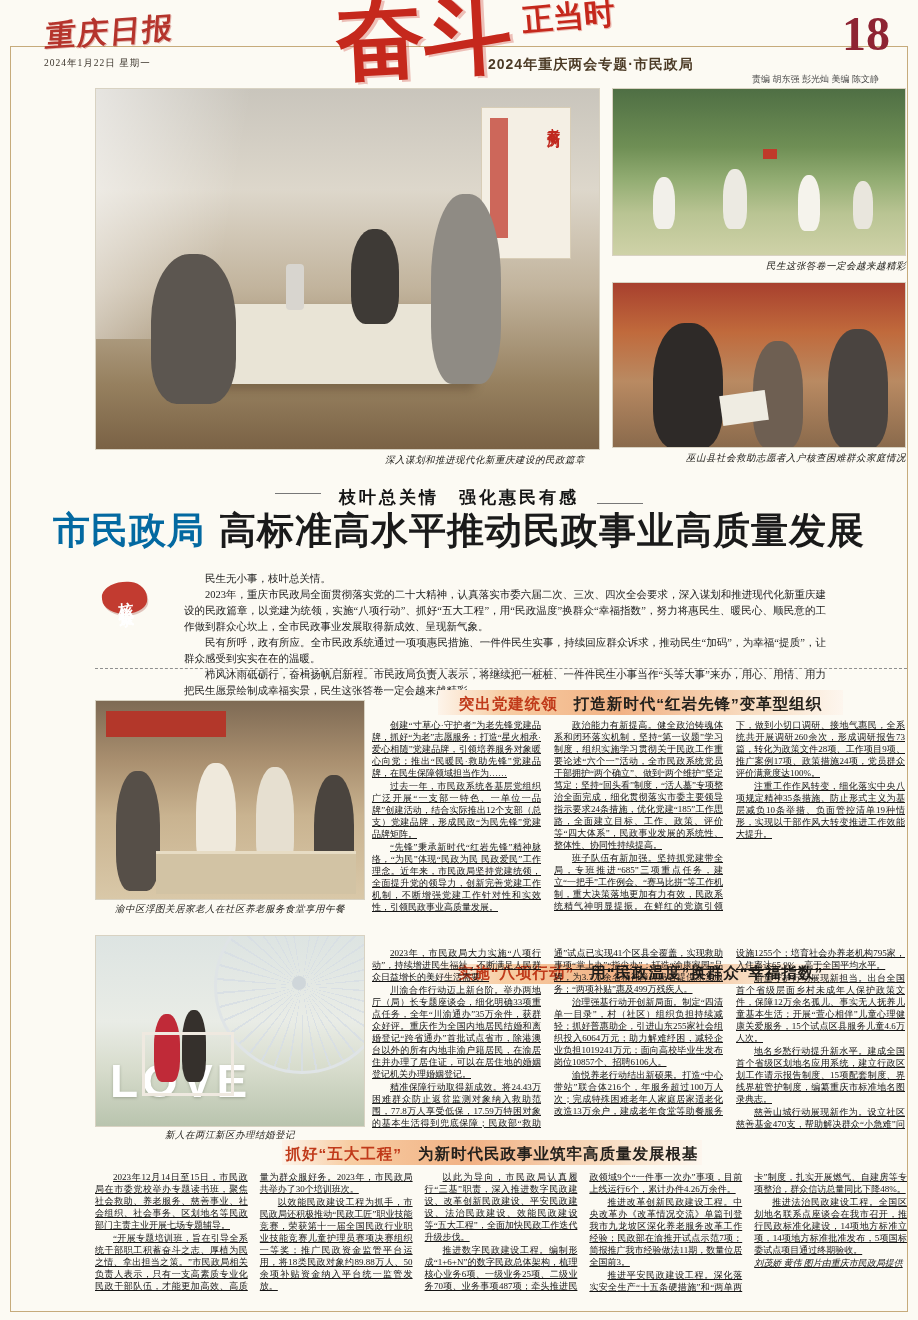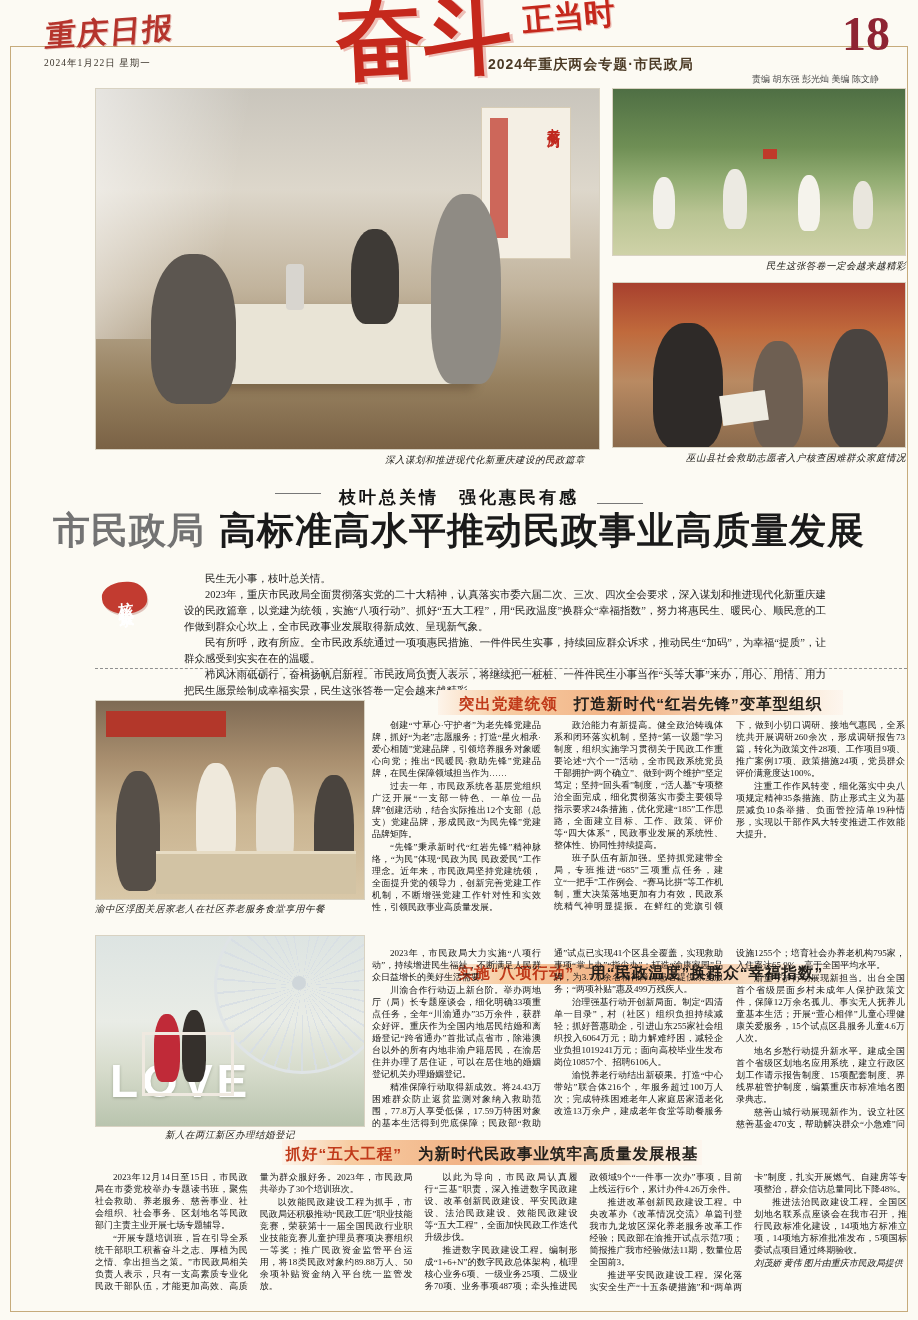--- a/index.html
+++ b/index.html
@@ -24,36 +24,36 @@
   .photo{overflow:hidden;border:1px solid #d8d2c2;box-sizing:border-box;}
   .caption{font-size:9.5px;color:#22201c;font-style:italic;letter-spacing:.5px;}
   
   .kicker{font-size:17px;font-weight:bold;letter-spacing:3px;color:#141414;text-align:center;
           font-family:"Liberation Sans",sans-serif;}
   .kicker span{position:relative;padding:0 18px;}
   .kicker span::before,.kicker span::after{content:"";position:absolute;width:46px;height:8px;top:5px;}
   .kicker span::before{left:-46px;border-top:1px solid #777;}
   .kicker span::after{right:-46px;border-bottom:1px solid #777;top:auto;bottom:3px;}
   .headline{font-size:37px;font-weight:bold;letter-spacing:1px;white-space:nowrap;text-align:center;}
-  .headline .red{color:#737373;margin-right:14px;text-align:center;}
+  .headline .red{color:#0369a1;margin-right:14px;text-align:center;}
   
   .badge{background:#c23b30;color:#fff;writing-mode:vertical-rl;text-align:center;font-size:15px;
          font-weight:bold;letter-spacing:4px;padding:8px 13px;transform:rotate(-4deg);
          border-radius:52% 46% 50% 58%/46% 56% 44% 54%;box-shadow:1px 2px 0 rgba(140,30,20,.25);}
   .tip p{font-size:10.5px;line-height:1.52;text-align:justify;text-indent:2em;margin:0;color:#202020;}
   .divider{border-top:1px dashed #8f8f8f;}
   
   .secbar{background:linear-gradient(90deg,#fdf4ea 0%,#f7cda3 16%,#f1b184 45%,#f8ddc2 78%,#fdf6ee 100%);
           display:flex;align-items:flex-end;justify-content:center;font-weight:bold;font-size:15.5px;
           font-family:"Liberation Sans",sans-serif;letter-spacing:1px;}
   .secbar .red{color:#c03a1a;margin-right:16px;}
   .secbar .rest{color:#23201c;}
   
   .cols{column-gap:13px;column-fill:auto;overflow:hidden;}
-  .cols p{font-size:9px;line-height:1.33;text-align:justify;text-indent:2em;margin:0 0 1px 0;color:#141414;}
+  .cols p{font-size:9px;line-height:1.33;text-align:justify;text-indent:2em;margin:0 0 1px 0;color:#141414;text-decoration:underline;}
   .c3{column-count:3;}
   .c5{column-count:5;}
   .byline{text-align:right;font-style:italic;text-indent:0 !important;padding-right:4px;}
   
   .shape{position:absolute;}
   .fig{border-radius:45% 45% 30% 30%;}
   .postertxt{writing-mode:vertical-rl;color:#c0281e;font-weight:bold;font-size:13px;letter-spacing:2px;}
   .lovetxt{color:#ffffff;font-weight:bold;font-size:46px;letter-spacing:4px;
            font-family:"Liberation Sans",sans-serif;text-shadow:0 1px 3px rgba(90,100,80,.4);}
   .wheel{border-radius:50%;border:3px solid #dfe4e6;
@@ -132,21 +132,21 @@
   </div>
   <div class="abs photo" style="left:95px;top:700px;width:270px;height:200px;
               background:linear-gradient(180deg,#7e6a54 0%,#a98f6f 30%,#c9b390 58%,#d9c8a8 100%);">
     <div class="shape" style="left:10px;top:10px;width:120px;height:26px;background:#b3372a;"></div>
     <div class="shape fig" style="left:20px;top:70px;width:44px;height:120px;background:#564f48;"></div>
     <div class="shape fig" style="left:100px;top:62px;width:40px;height:110px;background:#efe9dc;"></div>
     <div class="shape fig" style="left:160px;top:66px;width:38px;height:106px;background:#e6dfd0;"></div>
     <div class="shape fig" style="left:218px;top:74px;width:40px;height:112px;background:#4a443e;"></div>
     <div class="shape" style="left:60px;top:150px;width:200px;height:40px;background:#d2c3a4;border-top:3px solid #e7dcc4;"></div>
   </div>
-  <div class="abs caption" style="left:95px;top:903px;width:270px;">渝中区浮图关居家老人在社区养老服务食堂享用午餐</div>
+  <div class="abs caption" style="left:95px;top:903px;width:270px;text-align:center;">渝中区浮图关居家老人在社区养老服务食堂享用午餐</div>
   <div class="abs cols c3" style="left:372px;top:720px;width:533px;height:196px;">
     <p>创建“寸草心·守护者”为老先锋党建品牌，抓好“为老”志愿服务；打造“星火相承·爱心相随”党建品牌，引领培养服务对象暖心向党；推出“民暖民·救助先锋”党建品牌，在民生保障领域担当作为……</p>
     <p>过去一年，市民政系统各基层党组织广泛开展“一支部一特色、一单位一品牌”创建活动，结合实际推出12个支部（总支）党建品牌，形成民政“为民先锋”党建品牌矩阵。</p>
     <p>“先锋”秉承新时代“红岩先锋”精神脉络，“为民”体现“民政为民 民政爱民”工作理念。近年来，市民政局坚持党建统领，全面提升党的领导力，创新完善党建工作机制，不断增强党建工作针对性和实效性，引领民政事业高质量发展。</p>
     <p>政治能力有新提高。健全政治铸魂体系和闭环落实机制，坚持“第一议题”学习制度，组织实施学习贯彻关于民政工作重要论述“六个一”活动，全市民政系统党员干部拥护“两个确立”、做到“两个维护”坚定笃定；坚持“回头看”制度，“活人墓”专项整治全面完成，细化贯彻落实市委主要领导指示要求24条措施，优化党建“185”工作思路，全面建立目标、工作、政策、评价等“四大体系”，民政事业发展的系统性、整体性、协同性持续提高。</p>
     <p>班子队伍有新加强。坚持抓党建带全局，专班推进“685”三项重点任务，建立“一把手”工作例会、“赛马比拼”等工作机制，重大决策落地更加有力有效，民政系统精气神明显提振。在鲜红的党旗引领下，做到小切口调研、接地气惠民，全系统共开展调研260余次，形成调研报告73篇，转化为政策文件28项、工作项目9项、推广案例17项、政策措施24项，党员群众评价满意度达100%。</p>
     <p>注重工作作风转变，细化落实中央八项规定精神35条措施、防止形式主义为基层减负10条举措、负面管控清单19种情形，实现以干部作风大转变推进工作效能大提升。</p>
   </div>
 
   <div class="abs secbar" style="left:438px;top:964px;width:405px;height:20px;">

